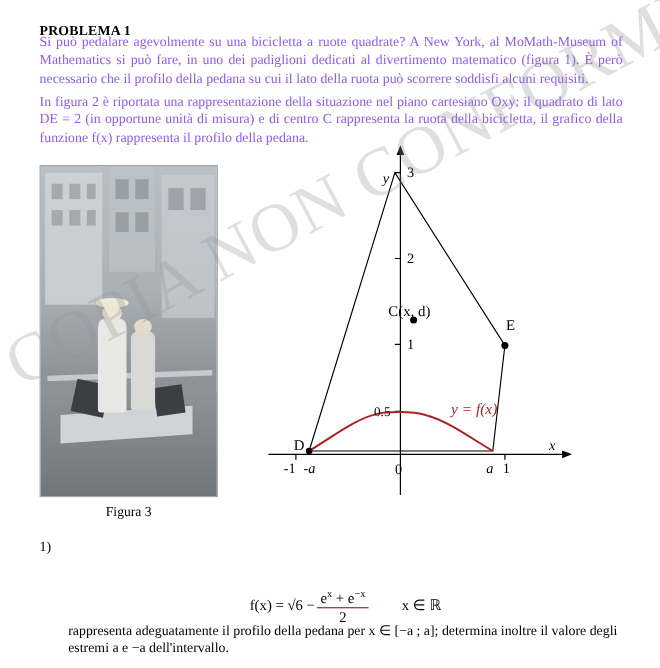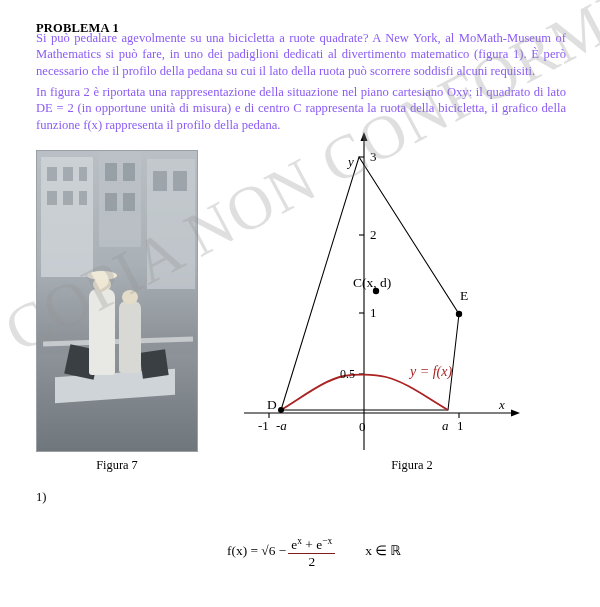--- a/index.html
+++ b/index.html
@@ -221,21 +221,21 @@
     <div class="plat"></div>
     <div class="sq-wheel"></div>
     <div class="sq-wheel2"></div>
     <div class="figure-a"></div>
     <div class="figure-b"></div>
     <div class="head-a"></div>
     <div class="hat"></div>
     <div class="head-b"></div>
   </div>
 
-  <div class="cap" id="cap1">Figura 7</div>
+  <div class="cap" id="cap1">Figura 3</div>
 
   <div class="chart">
     <svg width="360" height="330" viewBox="0 0 360 330">
 
       <line x1="150" y1="322" x2="150" y2="10" stroke="#000" stroke-width="1.1"></line>
       <polygon points="150,4 146.5,13 153.5,13" fill="#000"></polygon>
       <line x1="30" y1="285" x2="300" y2="285" stroke="#000" stroke-width="1.1"></line>
       <polygon points="306,285 297,281.5 297,288.5" fill="#000"></polygon>
 
       <line x1="145" y1="29" x2="150" y2="29" stroke="#000" stroke-width="1.1"></line>
@@ -265,26 +265,26 @@
       <text x="145" y="303" font-family="Liberation Serif, serif" font-size="13">0</text>
       <text x="228" y="302" font-family="Liberation Serif, serif" font-size="13" font-style="italic">a</text>
       <text x="243" y="302" font-family="Liberation Serif, serif" font-size="13">1</text>
       <text x="139" y="159" font-family="Liberation Serif, serif" font-size="13.5">C(x, d)</text>
       <text x="53" y="281" font-family="Liberation Serif, serif" font-size="13.5">D</text>
       <text x="246" y="172" font-family="Liberation Serif, serif" font-size="13.5">E</text>
       <text x="196" y="248" font-family="Liberation Serif, serif" font-size="14" font-style="italic" fill="#aa2222">y = f(x)</text>
     </svg>
   </div>
 
-  <div class="cap" id="cap2">Figura 2</div>
 
   <div class="q-num">1)</div>
 
   <div class="formula">
     <span>f(x) = √6 −</span><span class="frac"><span class="num"><span class="it">e</span><sup class="e">x</sup><span> + e</span><sup class="e">−x</sup></span><span class="den">2</span></span><span class="sp"></span><span class="it">x ∈ ℝ</span>
   </div>
 
+  <div class="tail">rappresenta adeguatamente il profilo della pedana per x ∈ [−a ; a]; determina inoltre il valore degli estremi a e −a  dell'intervallo.</div>
 
   <div class="watermark">
     <span>COPIA NON CONFORME AGLI ATTI DEL MIUR</span>
   </div>
 
 </div>
 
 </body></html>

